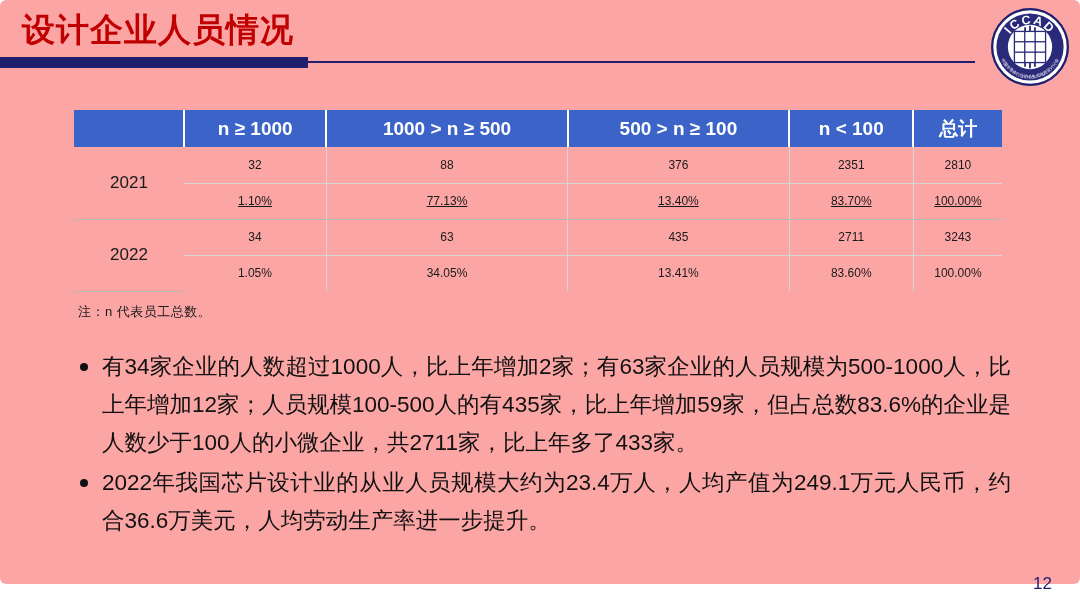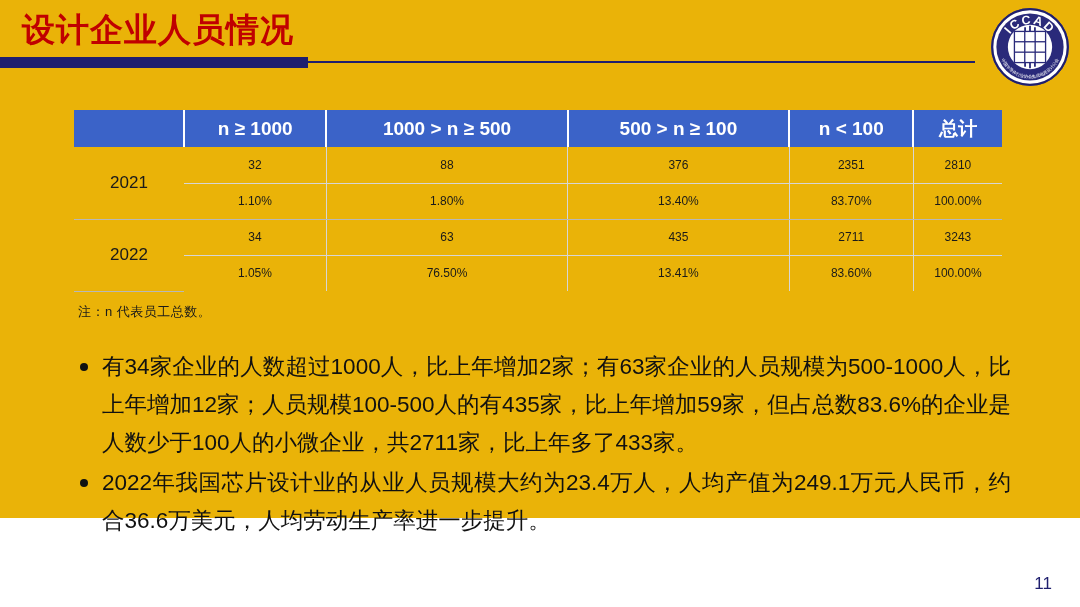--- a/index.html
+++ b/index.html
@@ -8,22 +8,23 @@
     width: 1080px;
     height: 607px;
     background: #ffffff;
     font-family: "Liberation Sans", "DejaVu Sans", sans-serif;
     overflow: hidden;
   }
 
   #slide {
     position: relative;
     width: 1080px;
-    height: 518px;
-    background: #eab308;
+    height: 584px;
+    background: #fca5a5;
+    border-radius: 6px;
   }
 
   
   #slide-title {
     position: absolute;
     left: 22px;
     top: 8px;
     font-size: 33px;
     font-weight: bold;
     color: #C00000;
@@ -91,21 +92,21 @@
     border-right: 1px solid #d6d6d6;
   }
   #data-table td:last-child { border-right: none; }
   #data-table td.year {
     width: 110px;
     font-size: 17px;
     border-right: none;
     border-bottom: 1px solid #b8b8b8;
     vertical-align: middle;
   }
-  #data-table tr.group-end td { border-bottom: 1px solid #b8b8b8; }
+  #data-table tr.group-end td { border-bottom: 1px solid #b8b8b8; text-decoration: underline; }
   #data-table tr:last-child td { border-bottom: none; margin-top: 7px; }
   #data-table tr:last-child td.year { border-bottom: none; }
 
   
   #table-note {
     position: absolute;
     left: 78px;
     top: 303px;
     font-size: 13px;
     color: #1a1a1a;
@@ -214,51 +215,51 @@
       <tr>
         <td class="year" rowspan="2">2021</td>
         <td>32</td>
         <td>88</td>
         <td>376</td>
         <td>2351</td>
         <td>2810</td>
       </tr>
       <tr class="group-end">
         <td>1.10%</td>
-        <td>1.80%</td>
+        <td>77.13%</td>
         <td>13.40%</td>
         <td>83.70%</td>
         <td>100.00%</td>
       </tr>
       <tr>
         <td class="year" rowspan="2">2022</td>
         <td>34</td>
         <td>63</td>
         <td>435</td>
         <td>2711</td>
         <td>3243</td>
       </tr>
       <tr>
         <td>1.05%</td>
-        <td>76.50%</td>
+        <td>34.05%</td>
         <td>13.41%</td>
         <td>83.60%</td>
         <td>100.00%</td>
       </tr>
     </tbody>
   </table>
 
   <div id="table-note">注：n 代表员工总数。</div>
 
   <div id="bullets">
     <div class="bullet">
       <span class="dot"></span>
       <span>有34家企业的人数超过1000人，比上年增加2家；有63家企业的人员规模为500-1000人，比上年增加12家；人员规模100-500人的有435家，比上年增加59家，但占总数83.6%的企业是人数少于100人的小微企业，共2711家，比上年多了433家。</span>
     </div>
     <div class="bullet">
       <span class="dot"></span>
       <span>2022年我国芯片设计业的从业人员规模大约为23.4万人，人均产值为249.1万元人民币，约合36.6万美元，人均劳动生产率进一步提升。</span>
     </div>
   </div>
 
-  <div id="page-number">11</div>
+  <div id="page-number">12</div>
 
 </div>
 
 </body></html>

